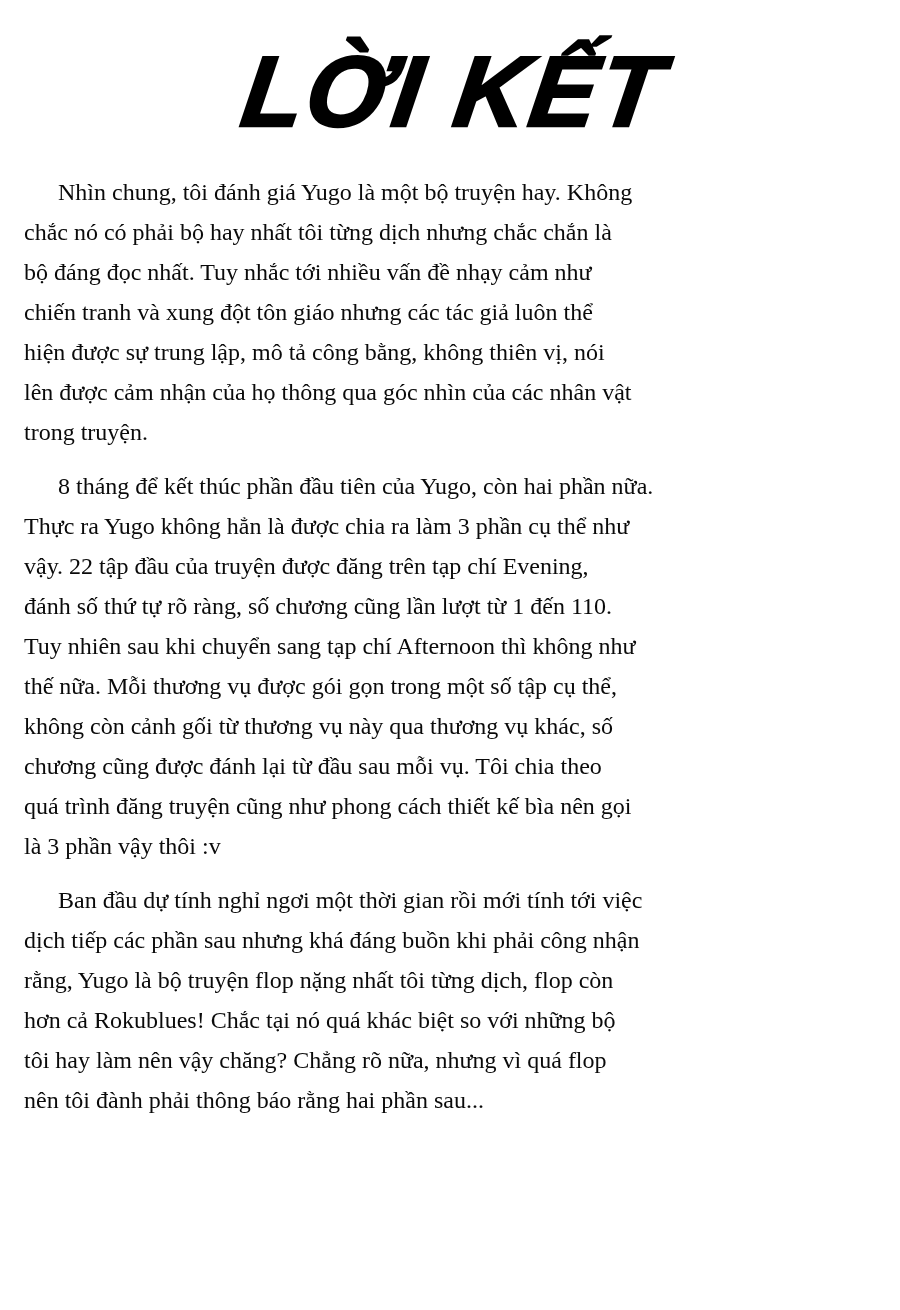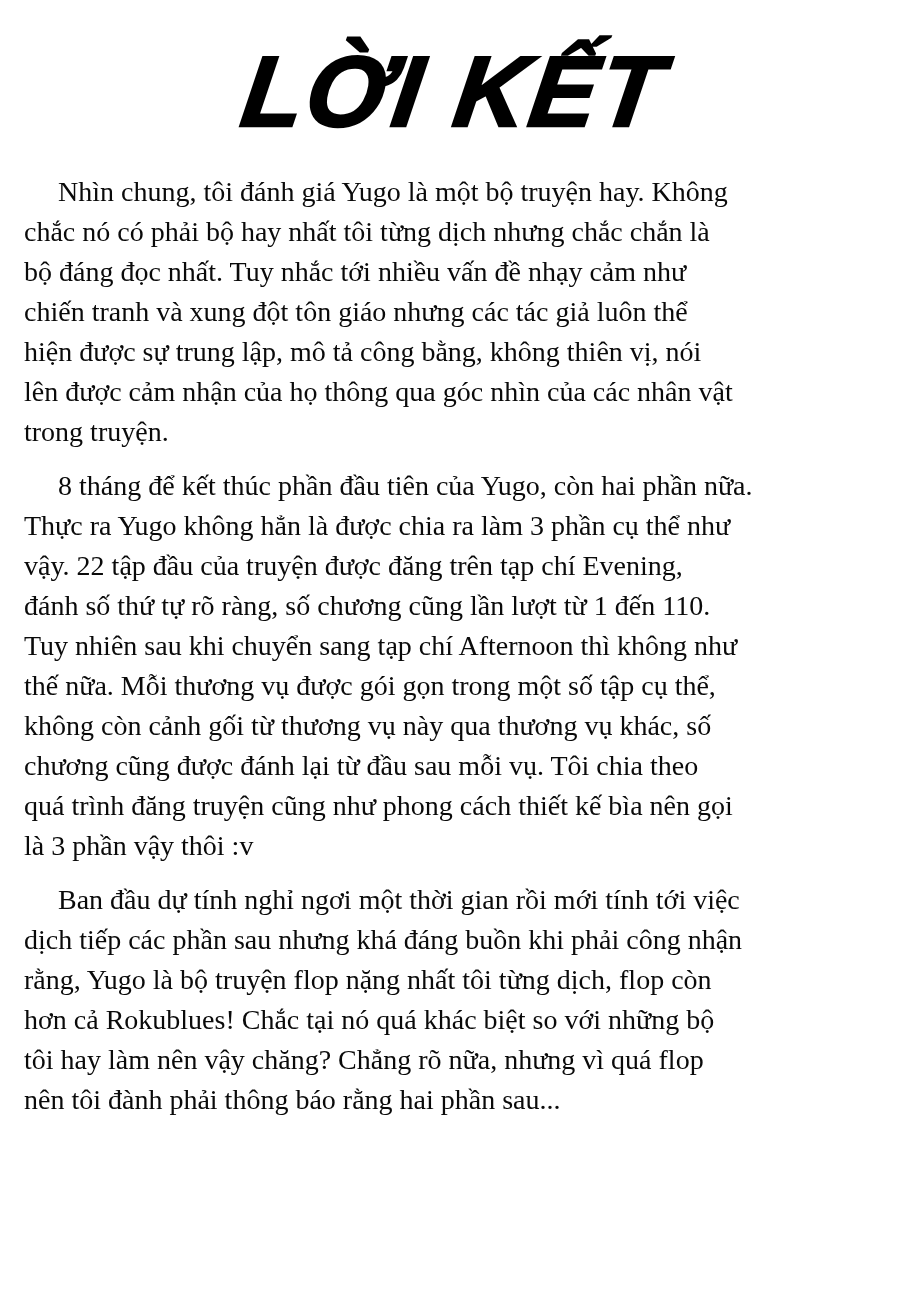--- a/index.html
+++ b/index.html
@@ -28,21 +28,21 @@
     font-size: 100px;
     line-height: 1.1;
     text-align: center;
     color: #000000;
     -webkit-text-stroke: 2.5px #000000;
     letter-spacing: 3px;
     transform: skewX(-8deg);
     margin: 8px 0 26px 0;
   }
   .para {
-    font-size: 28px;
+    font-size: 24px;
     line-height: 40px;
     white-space: pre;       
     text-indent: 34px;      
     margin: 0 0 14px 0;
     color: #0a0a0a;
   }
   .para:last-child {
     margin-bottom: 0;
   }
 </style>

